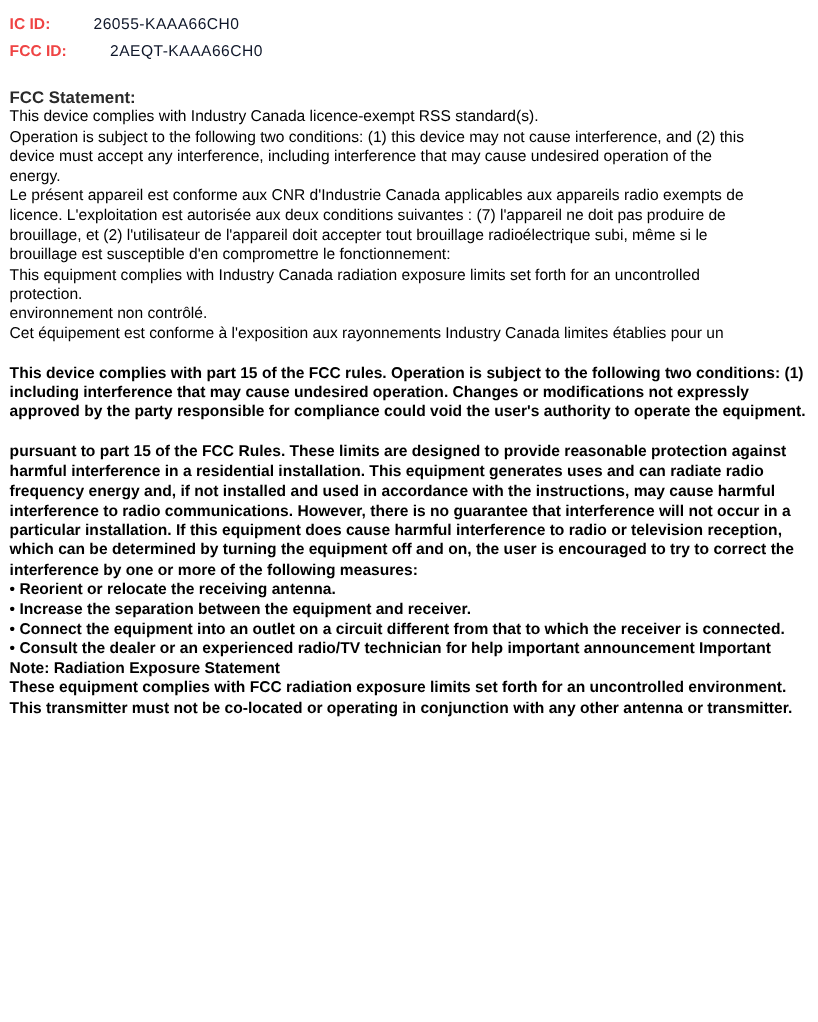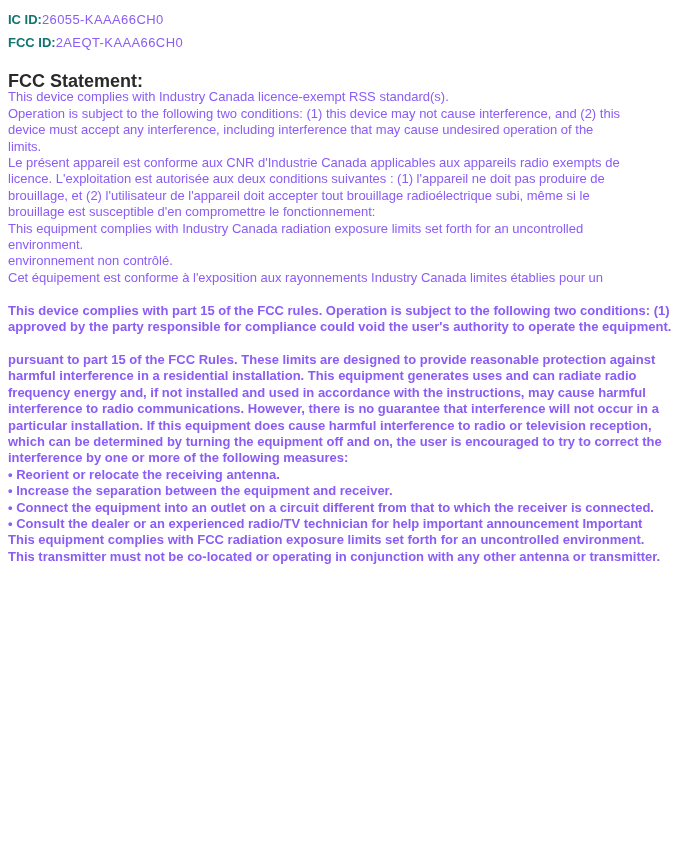--- a/index.html
+++ b/index.html
@@ -20,45 +20,46 @@
     padding: 8px 0 0 8px;
     background: #ffffff;
   }
   .id-line {
     line-height: 23px;
     font-size: 13px;
     white-space: nowrap;
   }
   .id-label {
     font-weight: bold;
-    color: #0f766e;
+    color: #ef4444;
   }
   .id-value {
-    color: #8b5cf6;
+    color: #0f172a;
     letter-spacing: 0.4px;
+    margin-left: 36px;
   }
   .heading {
     margin-top: 19px;
-    font-size: 18px;
+    font-size: 14px;
     line-height: 16.4px;
     font-weight: bold;
     color: #2a2a2a;
     white-space: nowrap;
   }
   .para {
     margin: 0;
   }
   .para + .para {
     margin-top: 16.4px;
     font-weight: bold;
   }
   .line {
     font-size: 13px;
     line-height: 16.4px;
-    color: #8b5cf6;
+    color: #000000;
     white-space: nowrap;
     min-height: 16.4px;
   }
 </style>
 </head>
 <body>
 
 <div class="page">
 
   <div class="id-line">
@@ -68,45 +69,47 @@
   <div class="id-line">
     <span class="id-label">FCC ID:</span><span class="id-value">2AEQT-KAAA66CH0</span>
   </div>
 
   <div class="heading">FCC Statement:</div>
 
   <div class="para">
     <div class="line">This device complies with Industry Canada licence-exempt RSS standard(s).</div>
     <div class="line">Operation is subject to the following two conditions: (1) this device may not cause interference, and (2) this</div>
     <div class="line">device must accept any interference, including interference that may cause undesired operation of the</div>
-    <div class="line">limits.</div>
+    <div class="line">energy.</div>
     <div class="line">Le présent appareil est conforme aux CNR d'Industrie Canada applicables aux appareils radio exempts de</div>
-    <div class="line">licence. L'exploitation est autorisée aux deux conditions suivantes : (1) l'appareil ne doit pas produire de</div>
+    <div class="line">licence. L'exploitation est autorisée aux deux conditions suivantes : (7) l'appareil ne doit pas produire de</div>
     <div class="line">brouillage, et (2) l'utilisateur de l'appareil doit accepter tout brouillage radioélectrique subi, même si le</div>
     <div class="line">brouillage est susceptible d'en compromettre le fonctionnement:</div>
     <div class="line">This equipment complies with Industry Canada radiation exposure limits set forth for an uncontrolled</div>
-    <div class="line">environment.</div>
+    <div class="line">protection.</div>
     <div class="line">environnement non contrôlé.</div>
     <div class="line">Cet équipement est conforme à l'exposition aux rayonnements Industry Canada limites établies pour un</div>
   </div>
 
   <div class="para">
     <div class="line">This device complies with part 15 of the FCC rules. Operation is subject to the following two conditions: (1)</div>
+    <div class="line">including interference that may cause undesired operation. Changes or modifications not expressly</div>
     <div class="line">approved by the party responsible for compliance could void the user's authority to operate the equipment.</div>
   </div>
 
   <div class="para">
     <div class="line">pursuant to part 15 of the FCC Rules. These limits are designed to provide reasonable protection against</div>
     <div class="line">harmful interference in a residential installation. This equipment generates uses and can radiate radio</div>
     <div class="line">frequency energy and, if not installed and used in accordance with the instructions, may cause harmful</div>
     <div class="line">interference to radio communications. However, there is no guarantee that interference will not occur in a</div>
     <div class="line">particular installation. If this equipment does cause harmful interference to radio or television reception,</div>
     <div class="line">which can be determined by turning the equipment off and on, the user is encouraged to try to correct the</div>
     <div class="line">interference by one or more of the following measures:</div>
     <div class="line">• Reorient or relocate the receiving antenna.</div>
     <div class="line">• Increase the separation between the equipment and receiver.</div>
     <div class="line">• Connect the equipment into an outlet on a circuit different from that to which the receiver is connected.</div>
     <div class="line">• Consult the dealer or an experienced radio/TV technician for help important announcement Important</div>
-    <div class="line">This equipment complies with FCC radiation exposure limits set forth for an uncontrolled environment.</div>
+    <div class="line">Note: Radiation Exposure Statement</div>
+    <div class="line">These equipment complies with FCC radiation exposure limits set forth for an uncontrolled environment.</div>
     <div class="line">This transmitter must not be co-located or operating in conjunction with any other antenna or transmitter.</div>
   </div>
 
 </div>
 
 </body></html>

